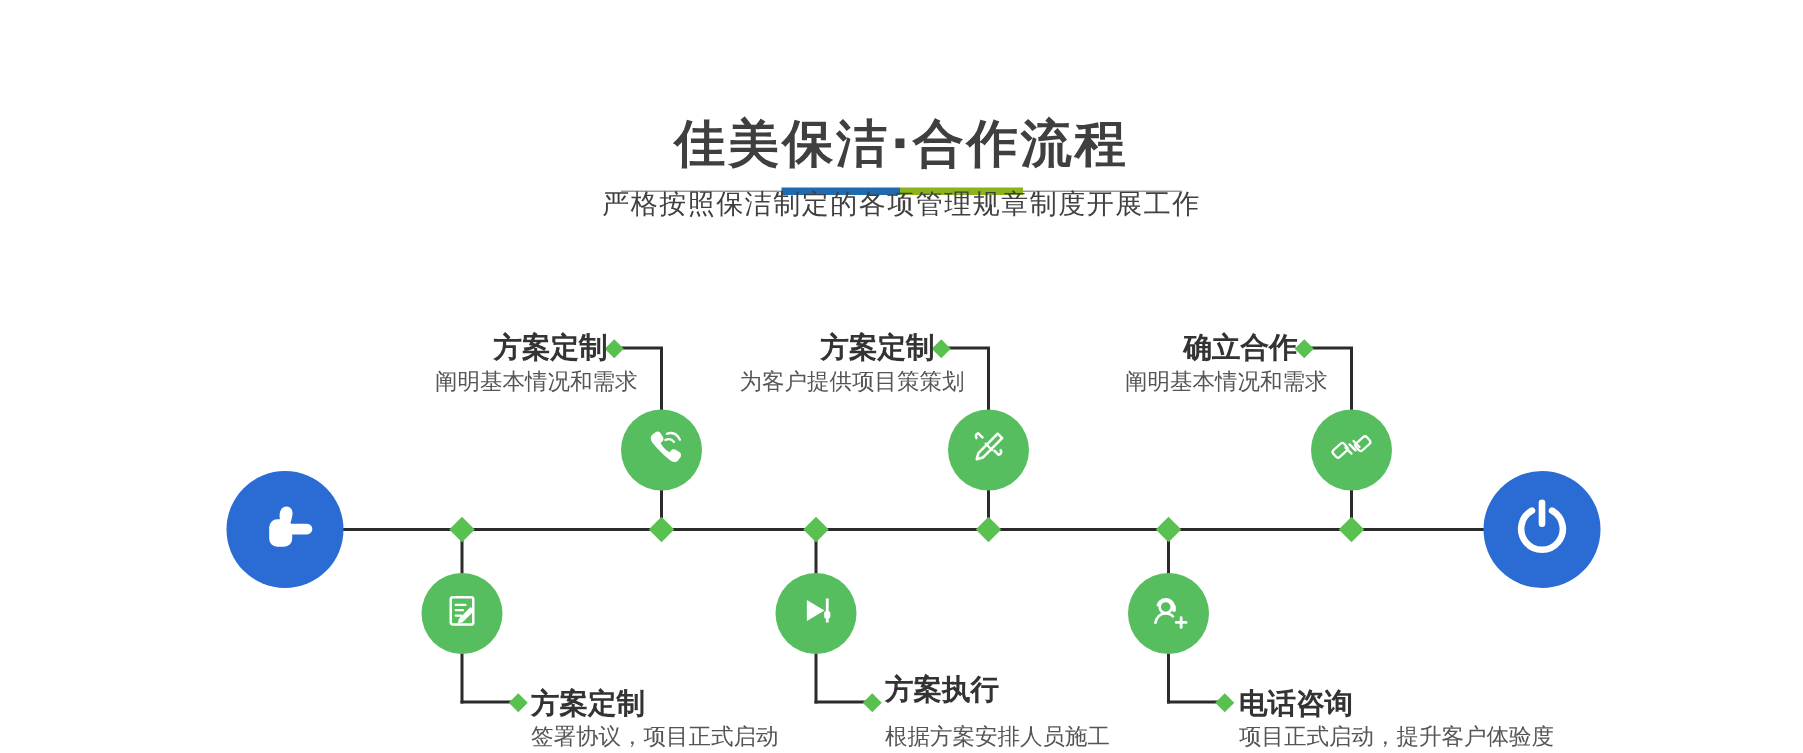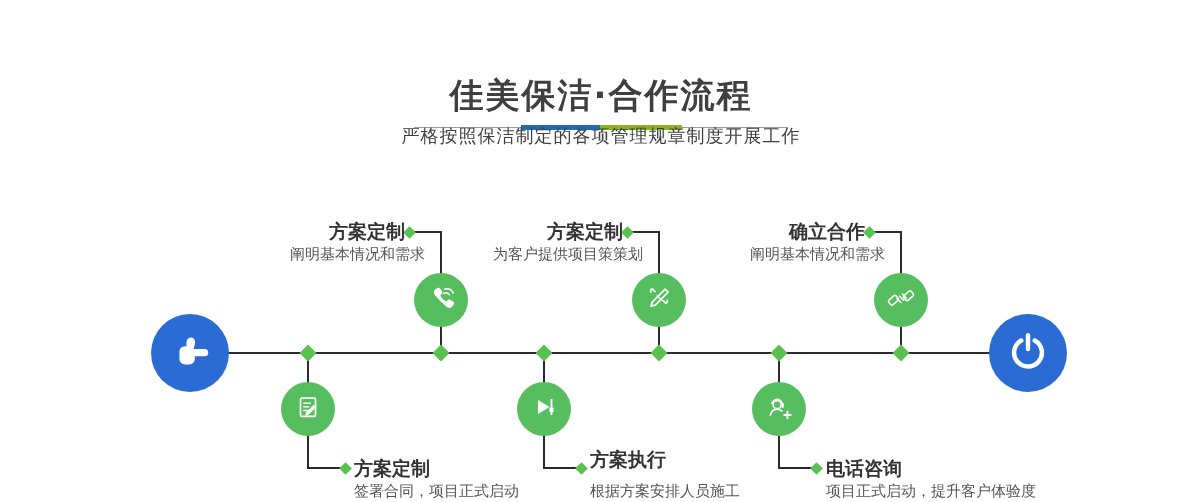--- a/index.html
+++ b/index.html
@@ -158,21 +158,21 @@
   <div class="step-title ra" style="right:797px;top:188px;">方案定制</div>
   <div class="step-desc ra" style="right:777px;top:214px;text-align:center;">阐明基本情况和需求</div>
 
   <div class="step-title ra" style="right:579px;top:188px;">方案定制</div>
   <div class="step-desc ra" style="right:559px;top:214px;">为客户提供项目策策划</div>
 
   <div class="step-title ra" style="right:337px;top:188px;">确立合作</div>
   <div class="step-desc ra" style="right:317px;top:214px;">阐明基本情况和需求</div>
 
   <div class="step-title" style="left:354px;top:425px;">方案定制</div>
-  <div class="step-desc" style="left:354px;top:451px;">签署合同，项目正式启动</div>
+  <div class="step-desc" style="left:354px;top:451px;">签署协议，项目正式启动</div>
 
   <div class="step-title" style="left:590px;top:416px;">方案执行</div>
   <div class="step-desc" style="left:590px;top:451px;">根据方案安排人员施工</div>
 
   <div class="step-title" style="left:826px;top:425px;">电话咨询</div>
   <div class="step-desc" style="left:826px;top:451px;">项目正式启动，提升客户体验度</div>
 
 </div>
 
 </body></html>

